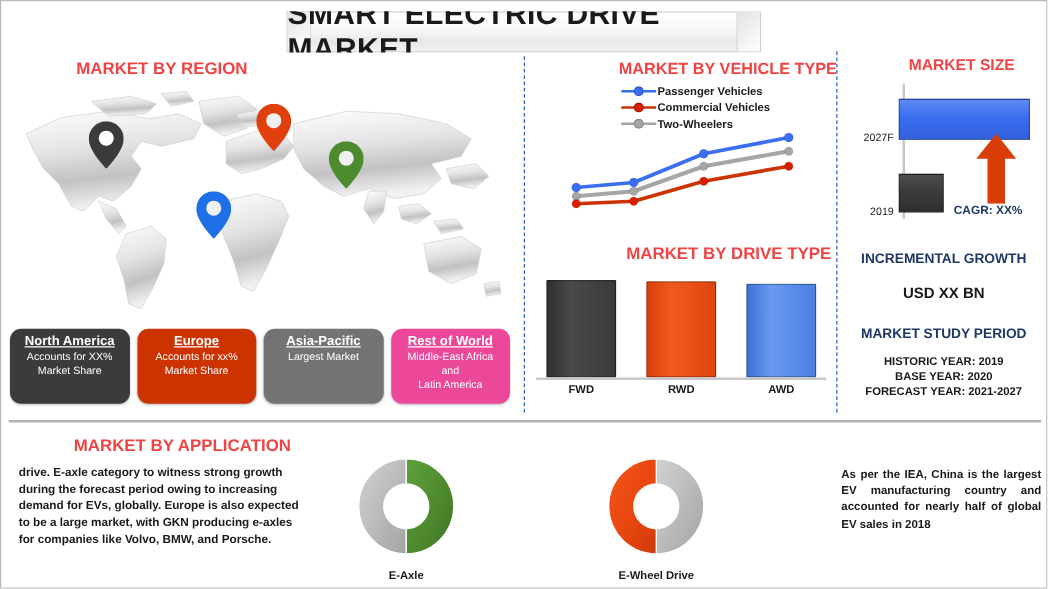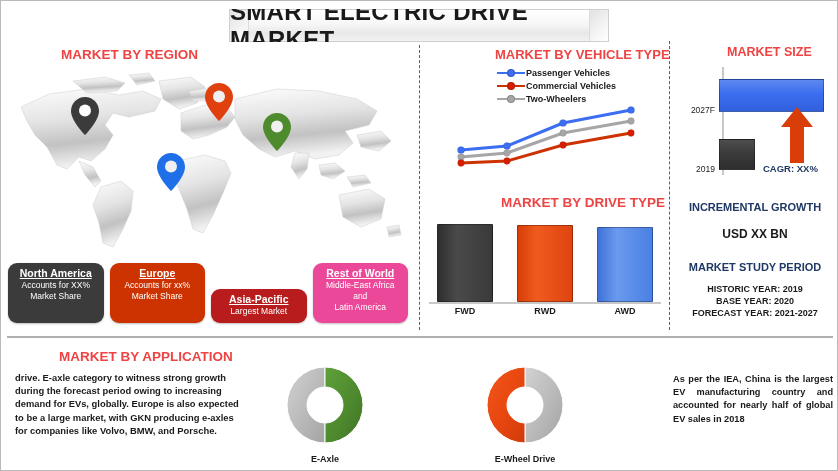--- a/index.html
+++ b/index.html
@@ -234,21 +234,21 @@
       <div class="region-sub">Accounts for XX%</div>
       <div class="region-sub">Market Share</div>
     </div>
 
     <div class="region-box" style="background:#cc3300;">
       <div class="region-name">Europe</div>
       <div class="region-sub">Accounts for xx%</div>
       <div class="region-sub">Market Share</div>
     </div>
 
-    <div class="region-box" style="background:#b91c1c;margin-top:26px;">
+    <div class="region-box" style="background:#737373;">
       <div class="region-name">Asia-Pacific</div>
       <div class="region-sub">Largest Market</div>
     </div>
 
     <div class="region-box" style="background:#ec4899;">
       <div class="region-name">Rest of World</div>
       <div class="region-sub">Middle-East Africa</div>
       <div class="region-sub">and</div>
       <div class="region-sub">Latin America</div>
     </div>

